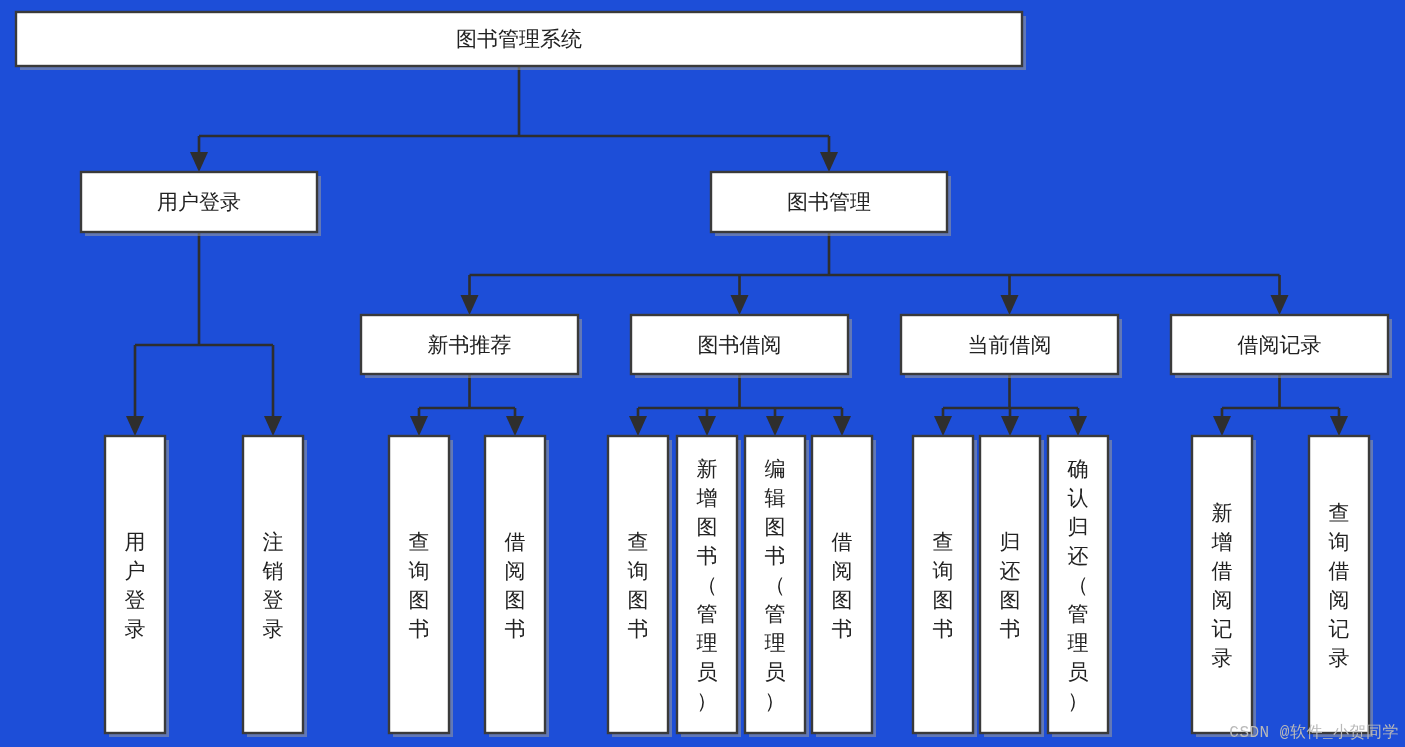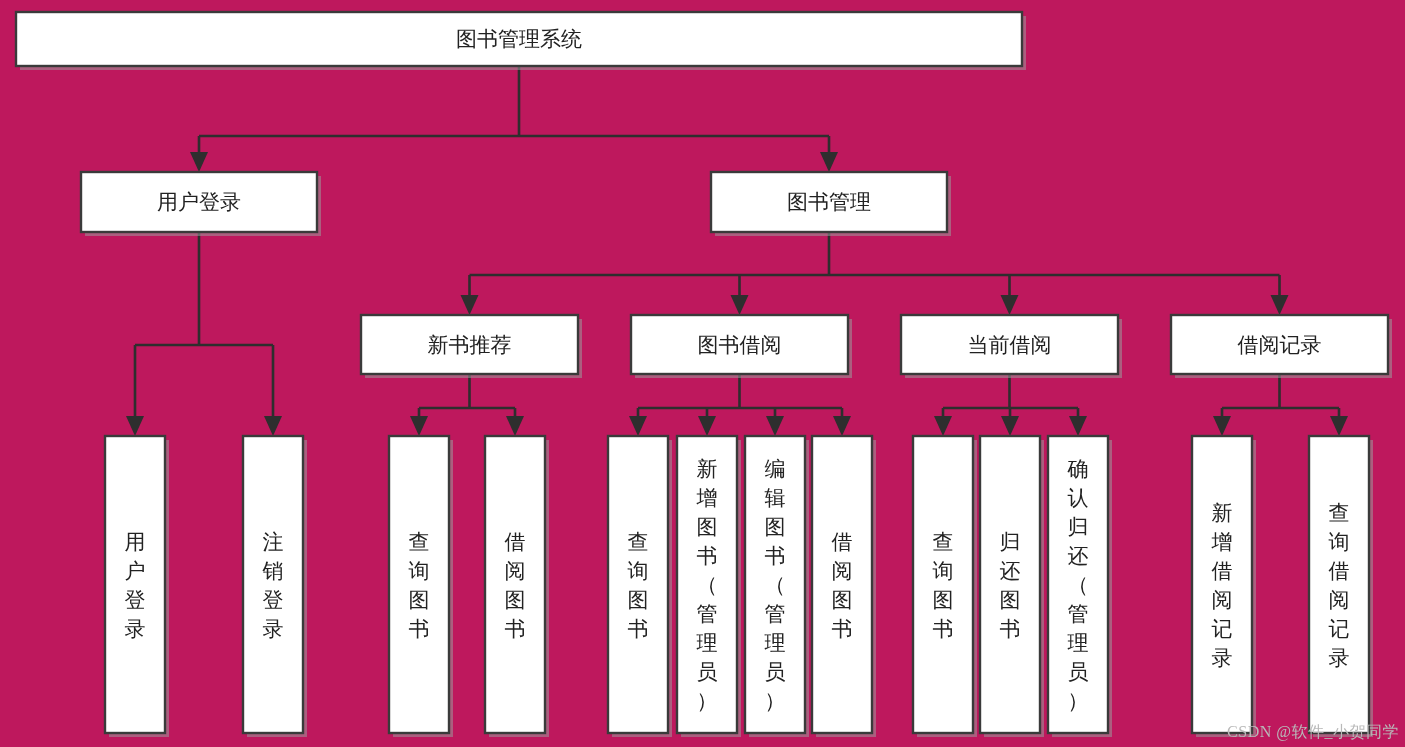--- a/index.html
+++ b/index.html
@@ -10,21 +10,21 @@
   body {
     width: 1405px;
     height: 747px;
     font-family: "DejaVu Sans", "Liberation Sans", sans-serif;
     overflow: hidden;
   }
   #diagram-root {
     position: relative;
     width: 1405px;
     height: 747px;
-    background: #be185d;
+    background: #1d4ed8;
   }
   svg.flow {
     position: absolute;
     left: 0;
     top: 0;
     width: 1405px;
     height: 747px;
     display: block;
   }
   .node-rect {
@@ -55,21 +55,21 @@
   .node-label-v {
     font-family: "DejaVu Sans", "Liberation Sans", sans-serif;
     fill: #222222;
     font-size: 21px;
     text-anchor: middle;
   }
   .watermark {
     position: absolute;
     right: 6px;
     bottom: 4px;
-    font-family: Liberation Serif, serif;
+    font-family: Liberation Mono, monospace;
     font-size: 16px;
     color: #b9b9b9;
     letter-spacing: 0.5px;
     white-space: nowrap;
     user-select: none;
   }
 </style>
 </head>
 <body>
 

